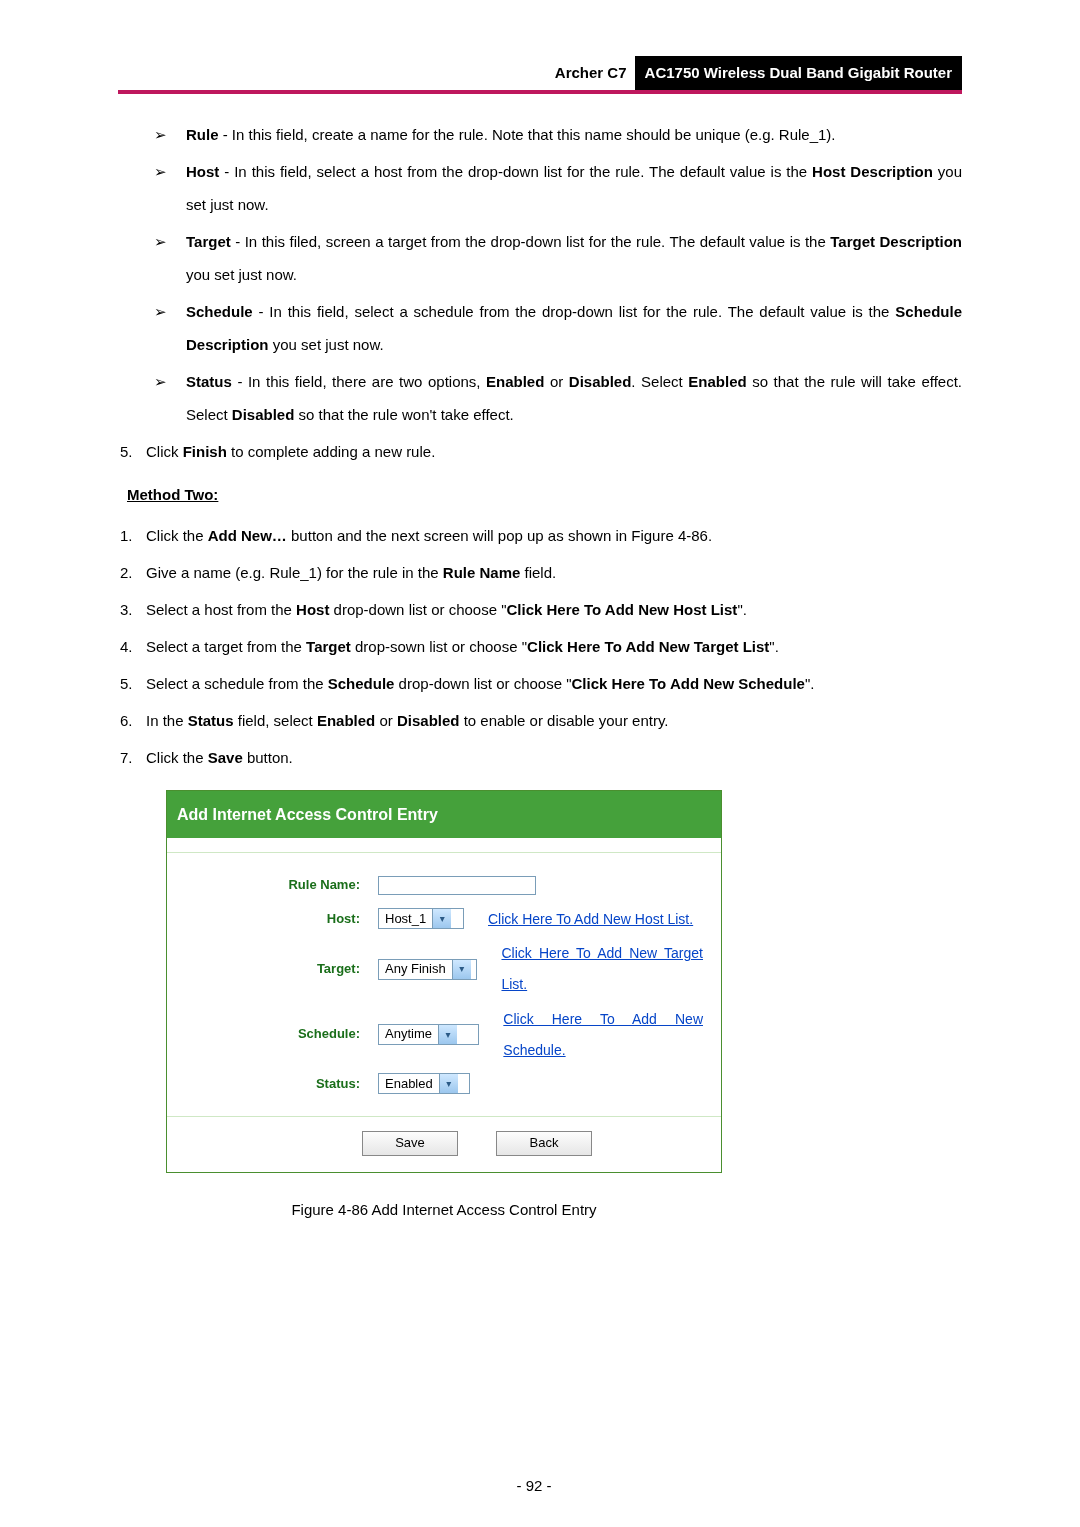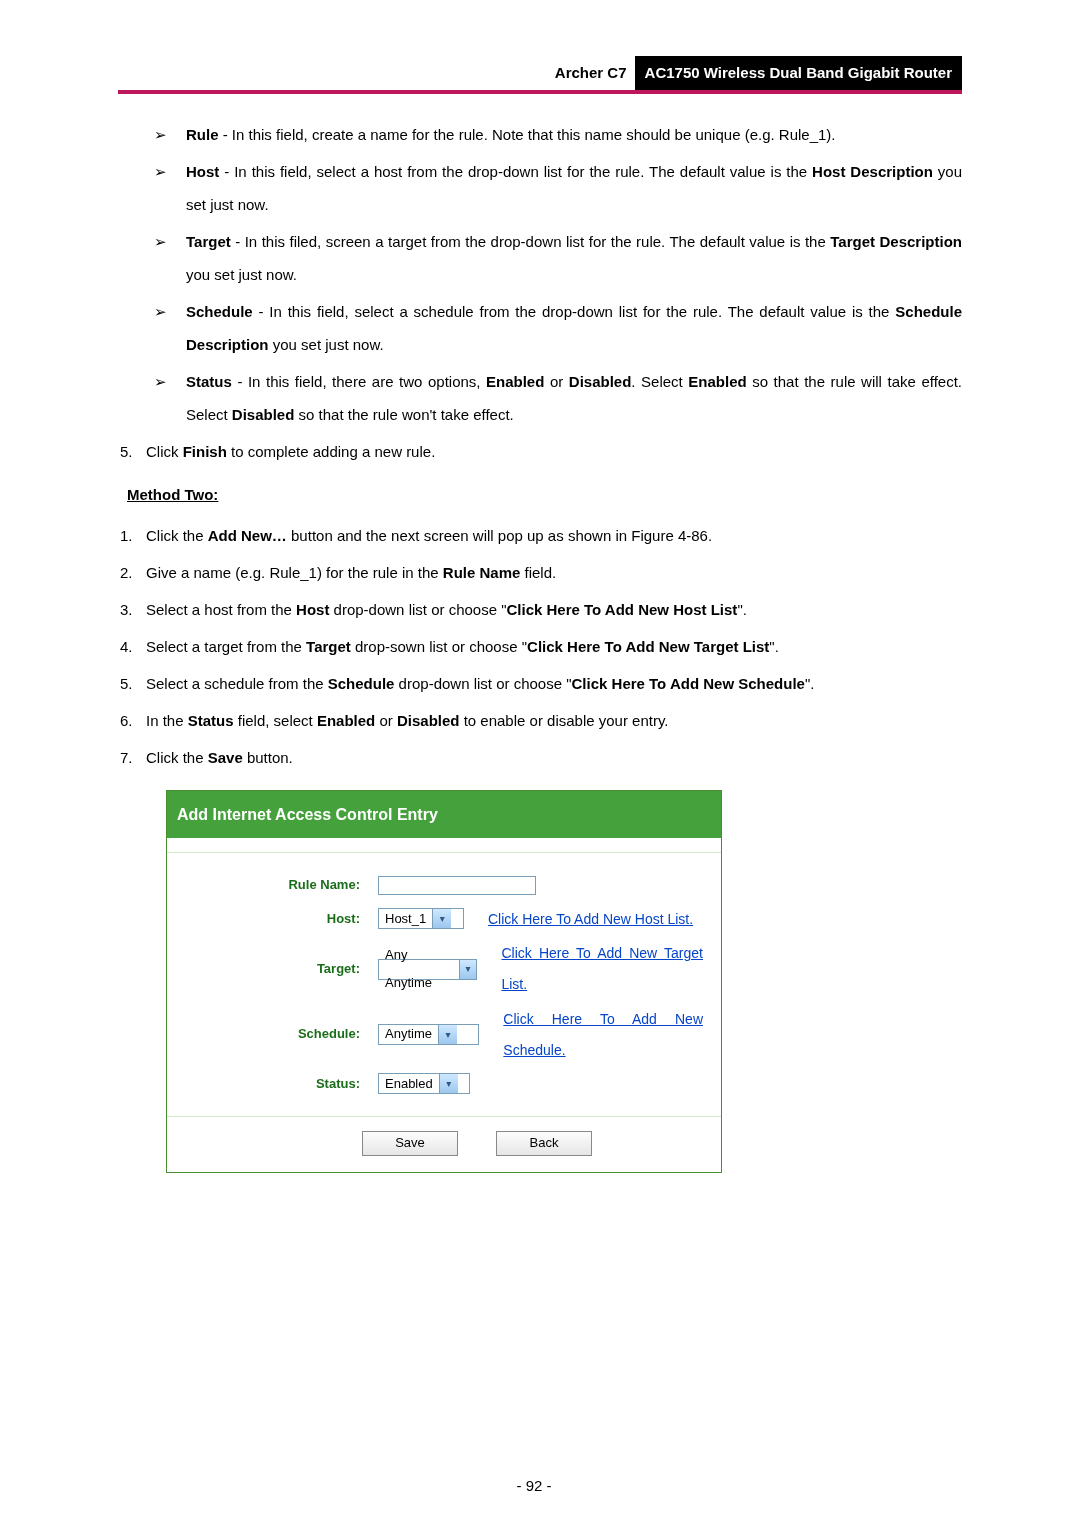--- a/index.html
+++ b/index.html
@@ -312,21 +312,21 @@
                 <span class="sel-text">Host_1</span>
                 <span class="sel-btn">▾</span>
               </span>
               <span class="lnk">Click Here To Add New Host List.</span>
             </div>
           </div>
           <div class="row">
             <div class="row-label">Target:</div>
             <div class="row-ctl">
               <span class="sel-wrap" style="width:106px;">
-                <span class="sel-text">Any Anytime</span>
+                <span class="sel-text">Any Finish</span>
                 <span class="sel-btn">▾</span>
               </span>
               <span class="lnk">Click Here To Add New Target List.</span>
             </div>
           </div>
           <div class="row">
             <div class="row-label">Schedule:</div>
             <div class="row-ctl">
               <span class="sel-wrap" style="width:106px;">
                 <span class="sel-text">Anytime</span>
@@ -343,18 +343,19 @@
                 <span class="sel-btn">▾</span>
               </span>
             </div>
           </div>
         </div>
         <div class="panel-actions">
           <span class="btn">Save</span>
           <span class="btn">Back</span>
         </div>
       </div>
+      <div class="fig-caption">Figure 4-86 Add Internet Access Control Entry</div>
     </div>
 
   </div>
 
   <div class="page-number">- 92 -</div>
 </div>
 
 </body></html>

